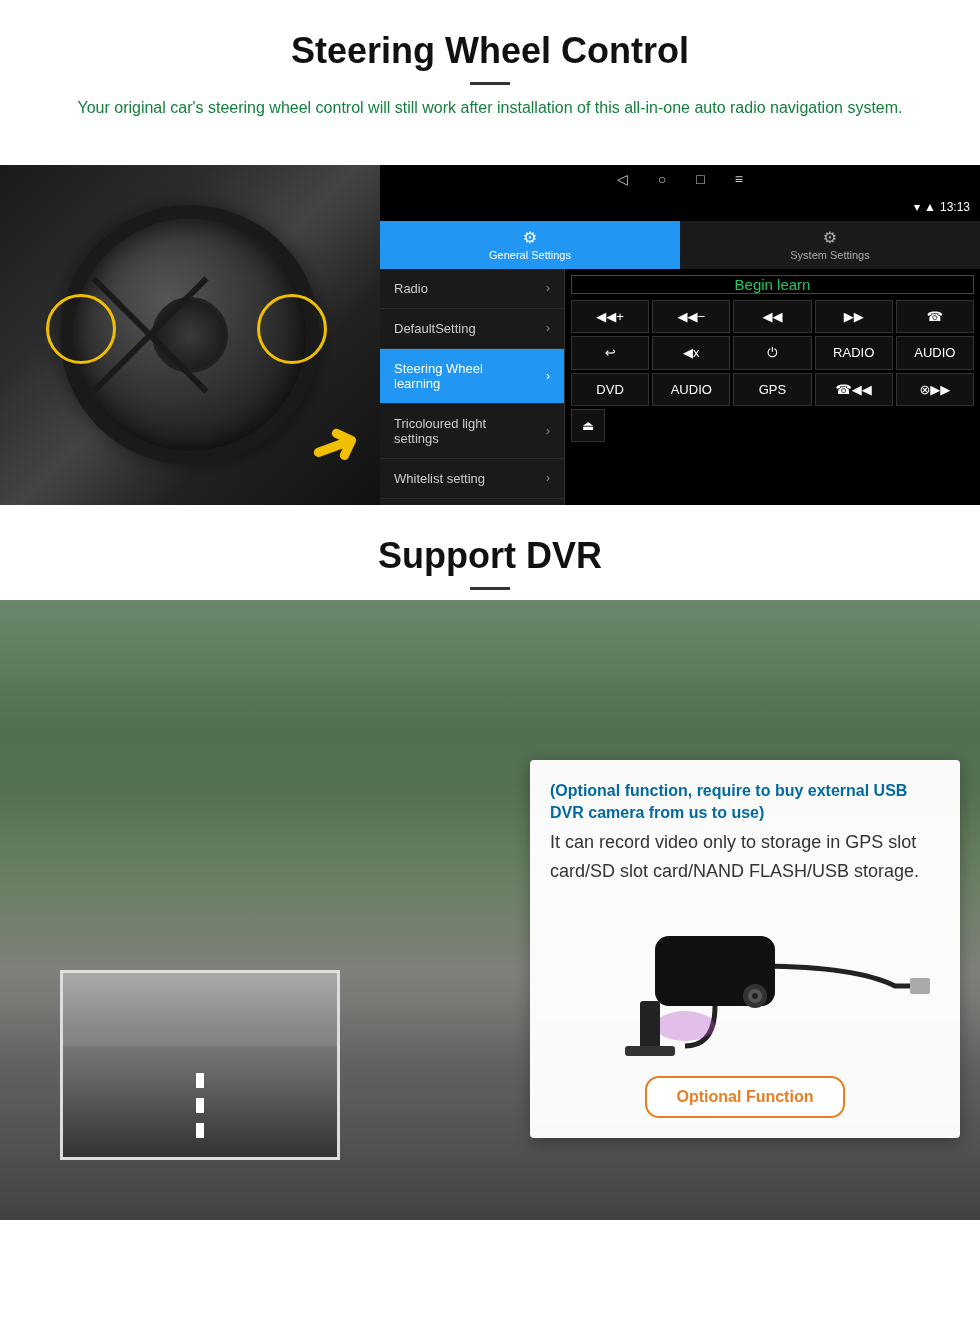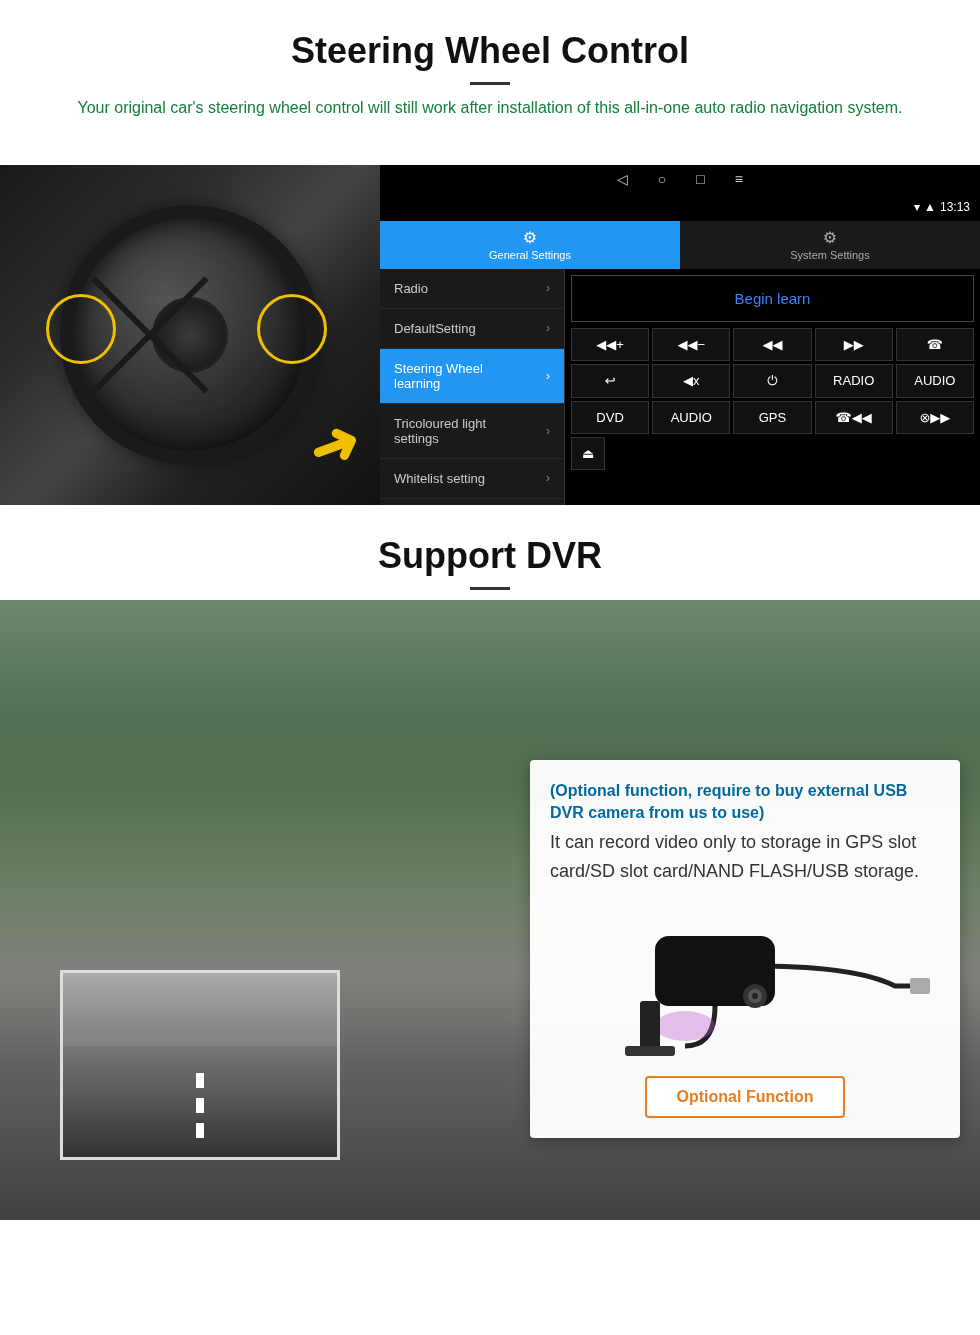--- a/index.html
+++ b/index.html
@@ -216,23 +216,22 @@
     }
 
     .android-right {
       flex: 1;
       background: #000;
       padding: 6px;
     }
     .begin-learn-btn {
       background: #000;
       border: 1px solid #444;
-      color: #3b82f6;
+      color: #22c55e;
       width: 100%;
-      padding: 14px;
       font-size: 15px;
       text-align: center;
       margin-bottom: 6px;
     }
 
     .ctrl-grid {
       display: grid;
       grid-template-columns: repeat(5, 1fr);
       gap: 3px;
       margin-bottom: 3px;
@@ -344,21 +343,21 @@
 
     .optional-btn {
       display: block;
       margin: 0 auto;
       padding: 10px 30px;
       border: 2px solid #e67e22;
       background: #fff;
       color: #e67e22;
       font-size: 16px;
       font-weight: bold;
-      border-radius: 4px;
+      border-radius: 14px;
       cursor: pointer;
       text-align: center;
     }
 
     
     .dvr-inset {
       position: absolute;
       bottom: 60px;
       left: 60px;
       width: 280px;

